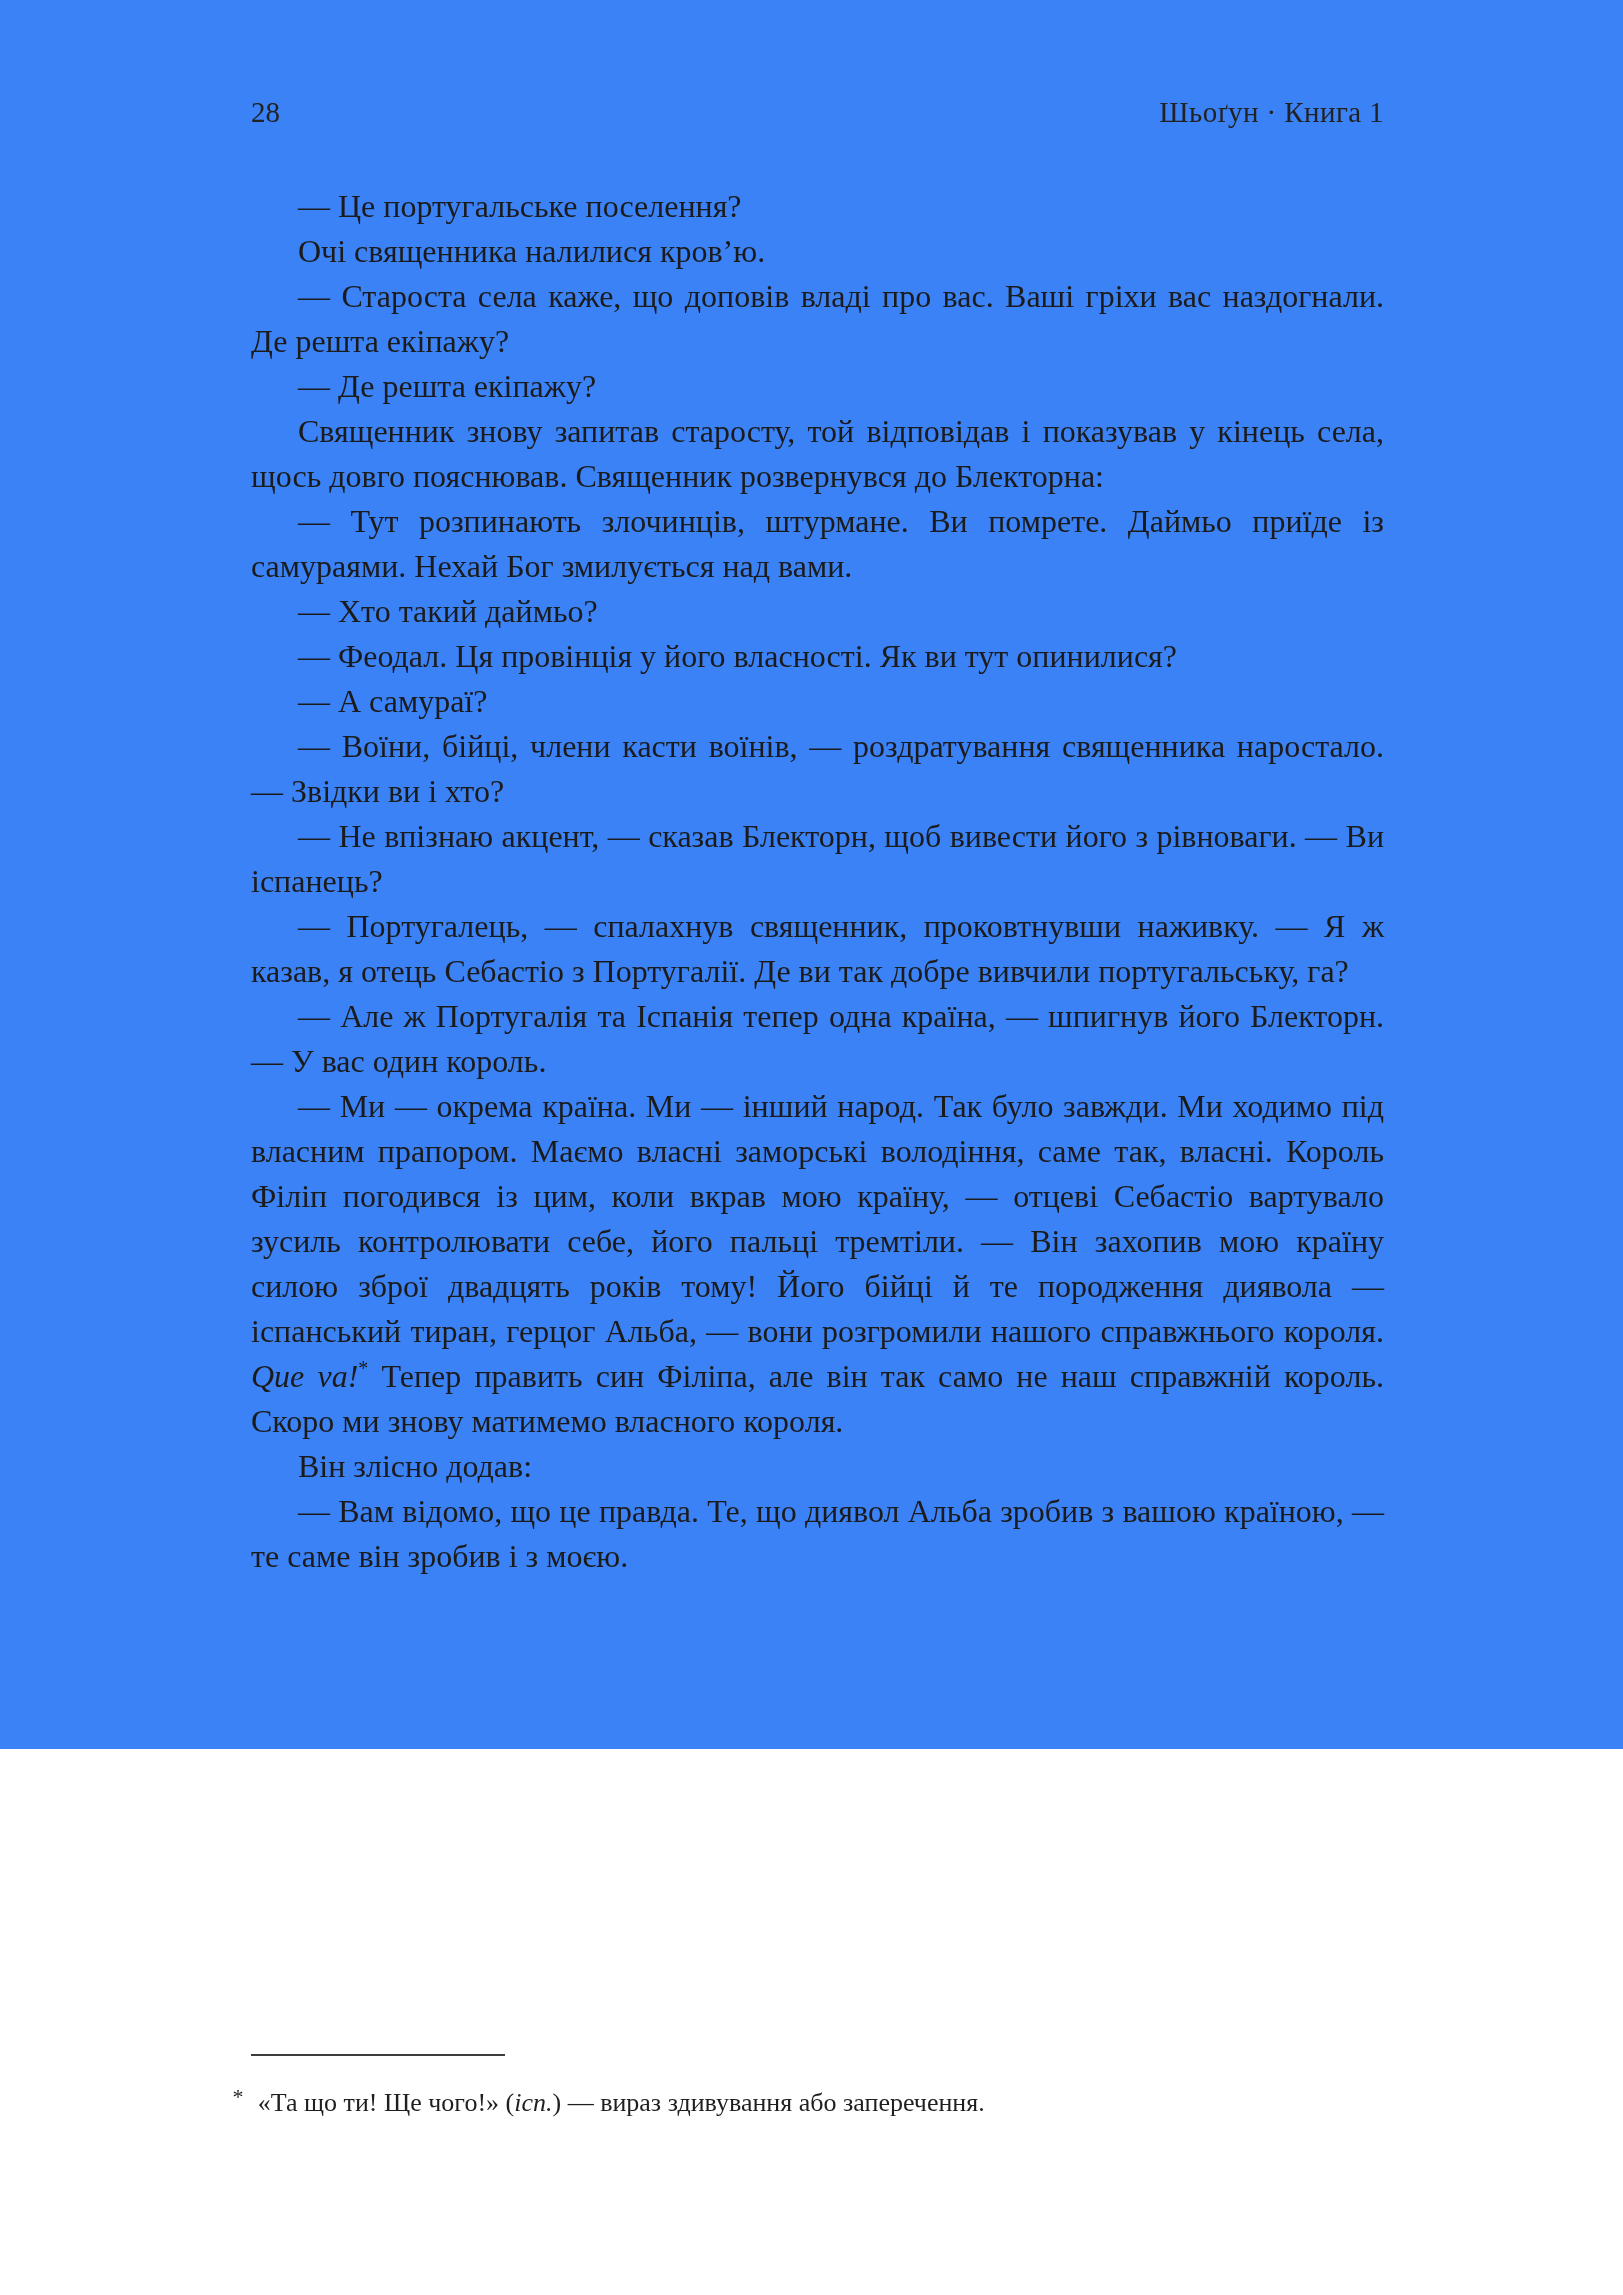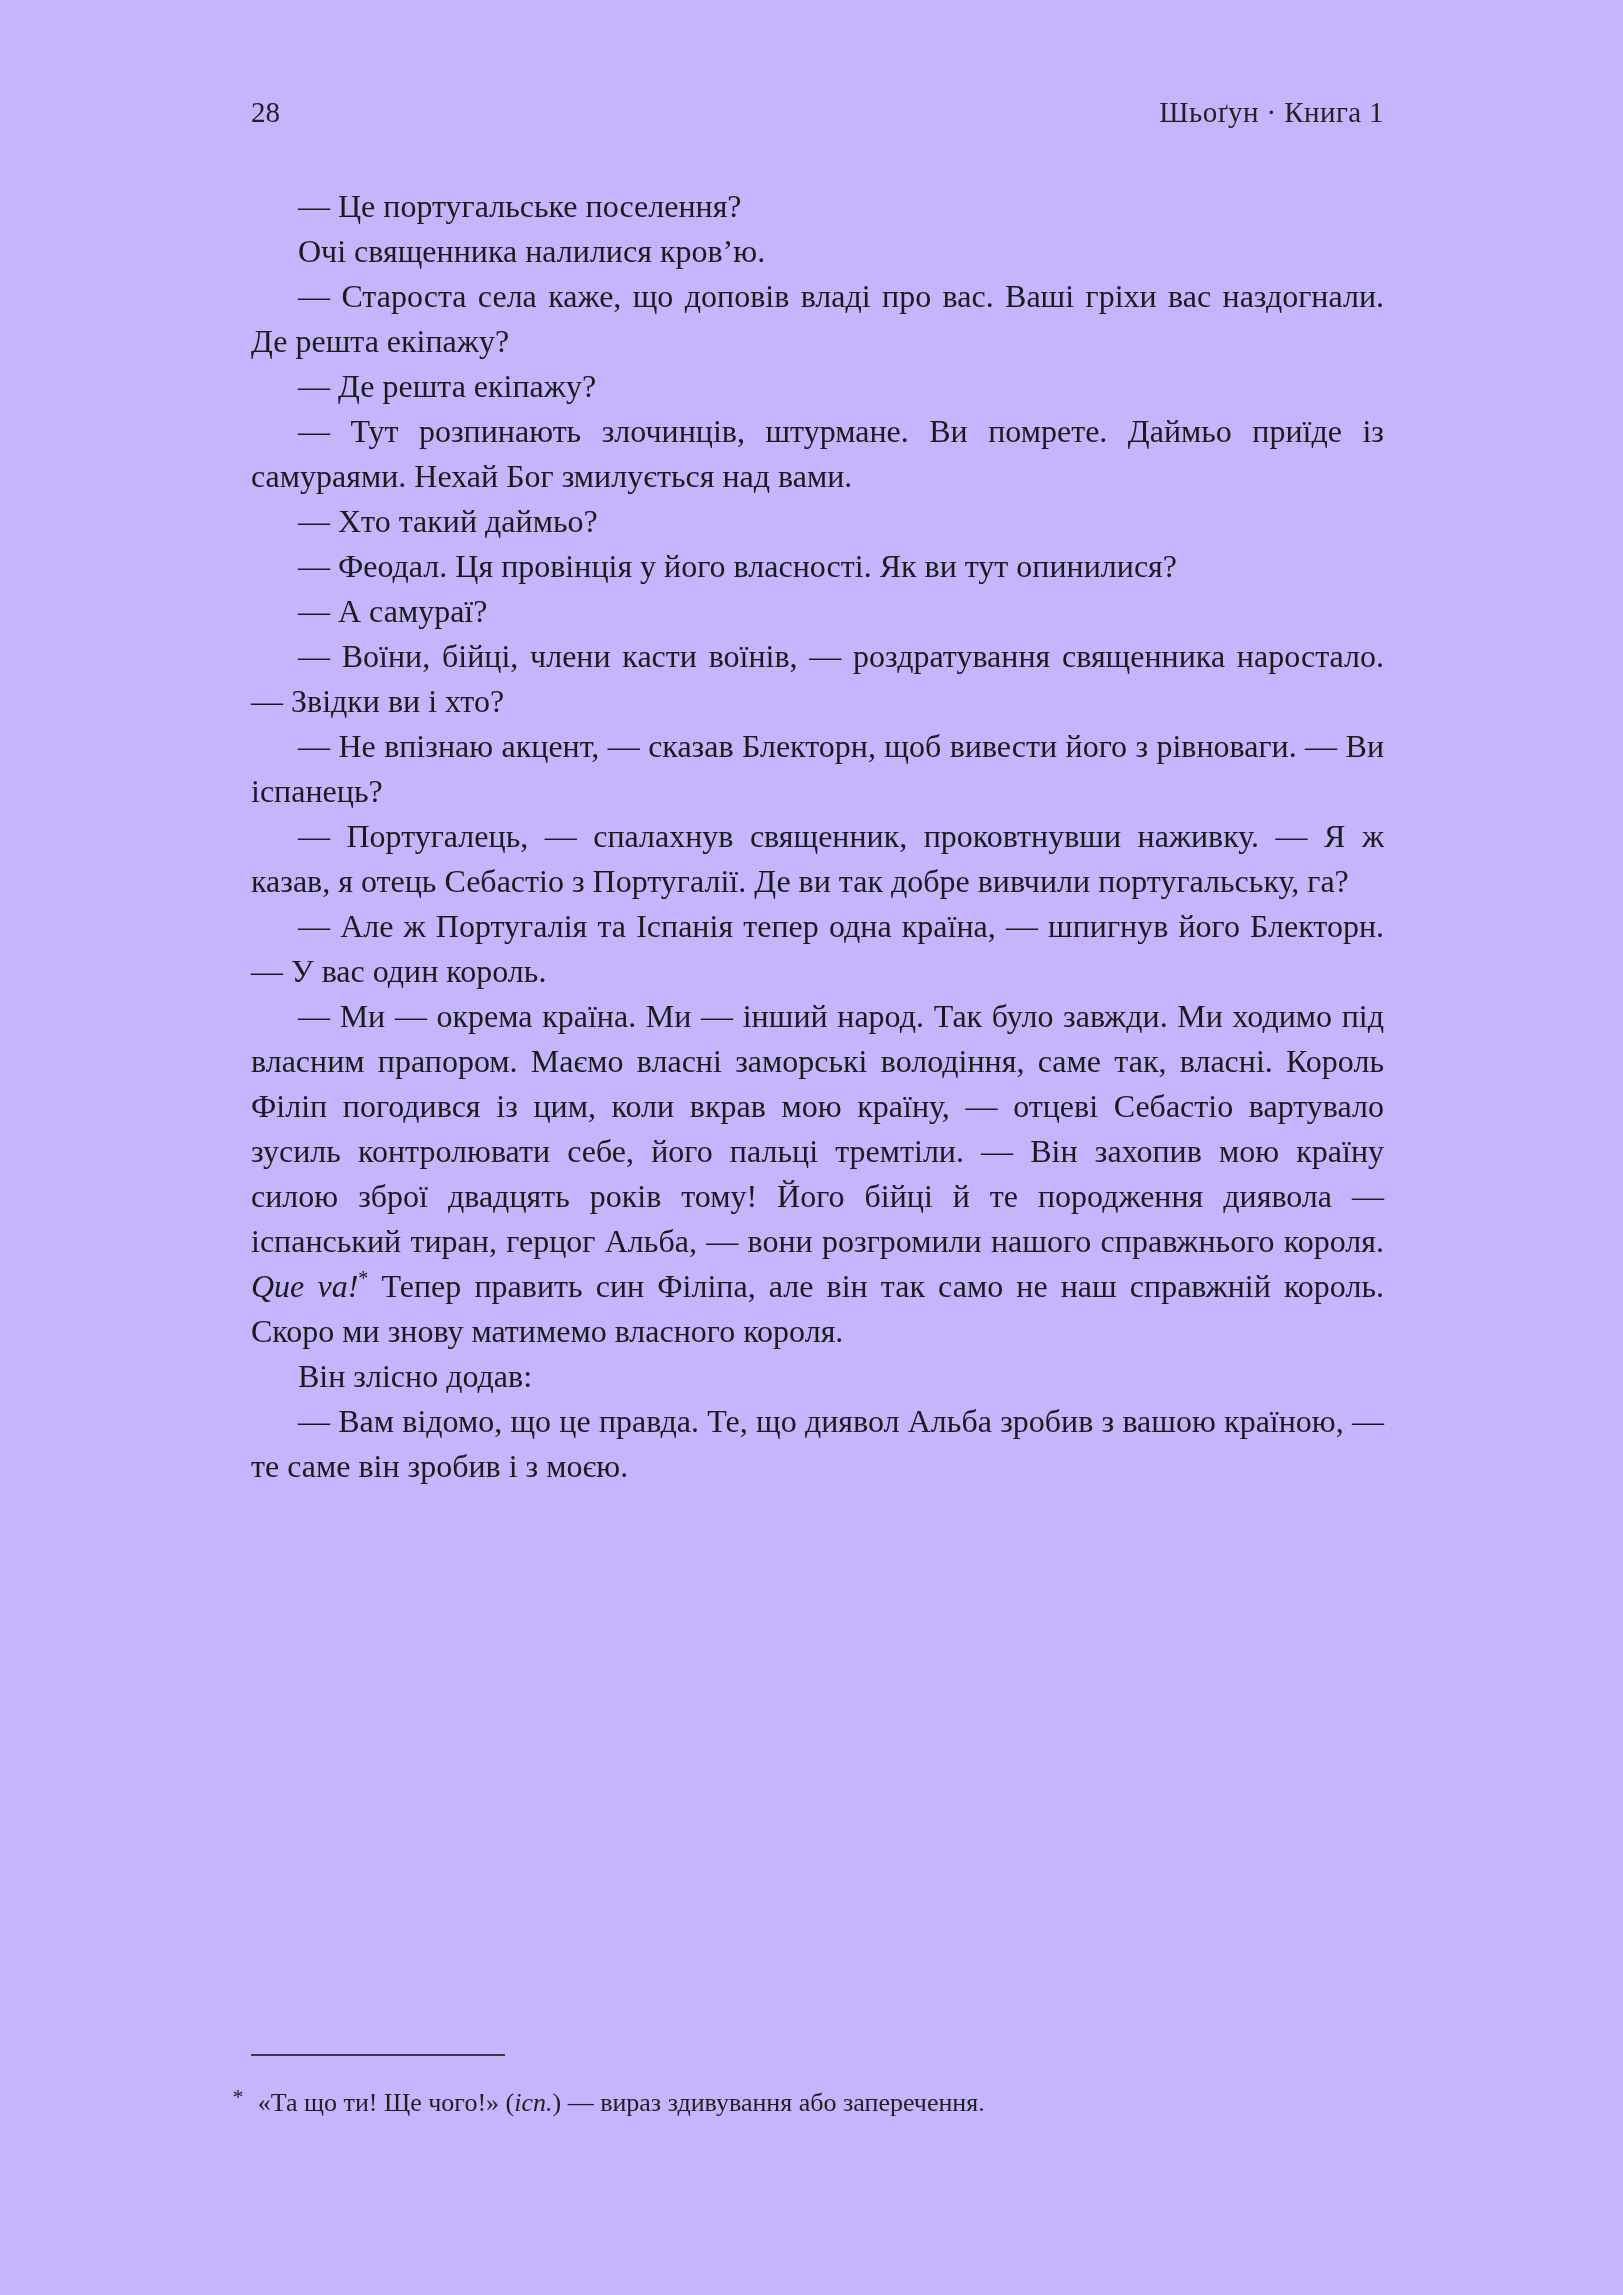--- a/index.html
+++ b/index.html
@@ -10,22 +10,22 @@
   body {
     height: 2295px;
     font-family: "Liberation Serif", "DejaVu Serif", serif;
     color: #1b1b1b;
     overflow: hidden;
     position: relative;
   }
   .page {
     position: relative;
     width: 1624px;
-    height: 2295px;
-    background: #c4b5fd;
+    height: 1749px;
+    background: #3b82f6;
   }
   .running-head {
     position: absolute;
     top: 95px;
     left: 251px;
     width: 1133px;
     display: flex;
     justify-content: space-between;
     align-items: baseline;
     font-size: 29px;
@@ -89,20 +89,21 @@
   <header class="running-head">
     <span class="page-num">28</span>
     <span class="running-title">Шьоґун · Книга 1</span>
   </header>
 
   <main class="text-block" id="paragraph-container">
       <p class="para"><span>— Це португальське поселення?</span></p>
       <p class="para"><span>Очі священника налилися кров’ю.</span></p>
       <p class="para"><span>— Староста села каже, що доповів владі про вас. Ваші гріхи вас наздогнали. Де решта екіпажу?</span></p>
       <p class="para"><span>— Де решта екіпажу?</span></p>
+      <p class="para"><span>Священник знову запитав старосту, той відповідав і показував у кінець села, щось довго пояснював. Священник розвернувся до Блекторна:</span></p>
       <p class="para"><span>— Тут розпинають злочинців, штурмане. Ви помрете. Даймьо приїде із самураями. Нехай Бог змилується над вами.</span></p>
       <p class="para"><span>— Хто такий даймьо?</span></p>
       <p class="para"><span>— Феодал. Ця провінція у його власності. Як ви тут опинилися?</span></p>
       <p class="para"><span>— А самураї?</span></p>
       <p class="para"><span>— Воїни, бійці, члени касти воїнів, — роздратування священника наростало. — Звідки ви і хто?</span></p>
       <p class="para"><span>— Не впізнаю акцент, — сказав Блекторн, щоб вивести його з рівноваги. — Ви іспанець?</span></p>
       <p class="para"><span>— Португалець, — спалахнув священник, проковтнувши наживку. — Я ж казав, я отець Себастіо з Португалії. Де ви так добре вивчили португальську, га?</span></p>
       <p class="para"><span>— Але ж Португалія та Іспанія тепер одна країна, — шпигнув його Блекторн. — У вас один король.</span></p>
       <p class="para"><span>— Ми — окрема країна. Ми — інший народ. Так було завжди. Ми ходимо під власним прапором. Маємо власні заморські володіння, саме так, власні. Король Філіп погодився із цим, коли вкрав мою країну, — отцеві Себастіо вартувало зусиль контролювати себе, його пальці тремтіли. — Він захопив мою країну силою зброї двадцять років тому! Його бійці й те породження диявола — іспанський тиран, герцог Альба, — вони розгромили нашого справжнього короля. </span><em>Que va!</em><sup>*</sup><span> Тепер править син Філіпа, але він так само не наш справжній король. Скоро ми знову матимемо власного короля.</span></p>
       <p class="para"><span>Він злісно додав:</span></p>

